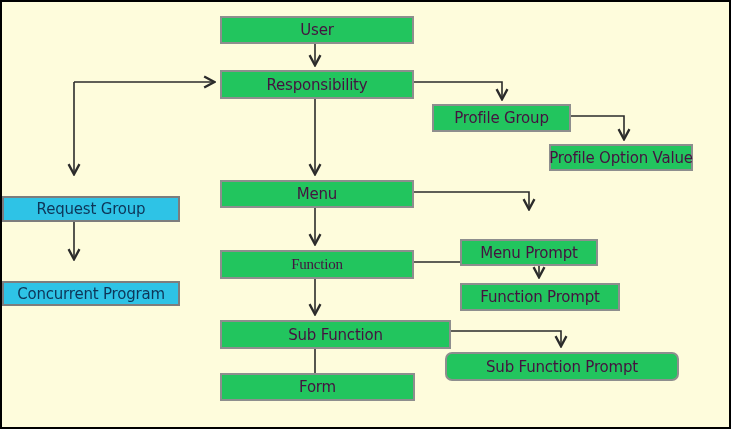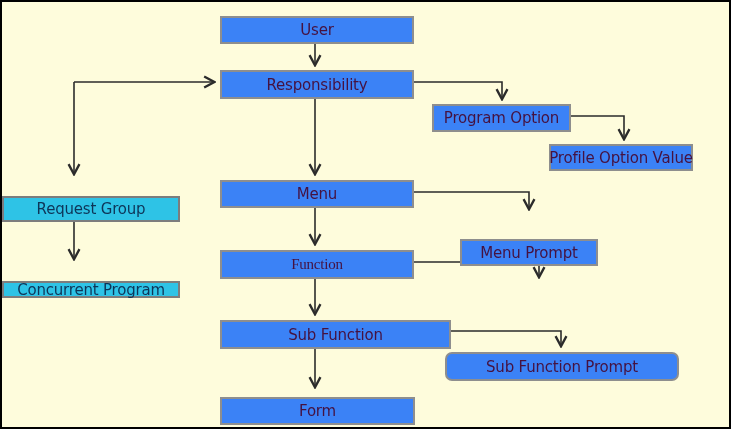--- a/index.html
+++ b/index.html
@@ -15,44 +15,44 @@
   #edges{position:absolute;left:0;top:0;width:727px;height:425px;}
   .node{
     position:absolute;
     box-sizing:border-box;
     display:flex;align-items:center;justify-content:center;
     font-size:15px;
     letter-spacing:-0.2px;
     white-space:nowrap;
   }
   .node.peach{
-    background:#3b82f6;
+    background:#22c55e;
     border:2px solid #8e8e8e;
     color:#451240;
   }
   .node.cyan{
     background:#2ec3e6;
     border:2px solid #7d7d7d;
     color:#0e3558;
     margin-top:16px;
   }
   
   .n-user{left:218px;top:14px;width:194px;height:28px;}
   .n-responsibility{left:218px;top:68px;width:194px;height:29px;}
   .n-profile-option{left:430px;top:102px;width:139px;height:28px;}
   .n-profile-option-value{left:547px;top:142px;width:144px;height:27px;}
   .n-request-group{left:0px;top:178px;width:178px;height:26px;border-left:none;}
   .n-menu{left:218px;top:178px;width:194px;height:28px;text-align:right;}
   .n-menu-prompt{left:458px;top:213px;width:138px;height:27px;margin-top:24px;}
-  .n-concurrent-program{left:0px;top:263px;width:178px;height:17px;border-left:none;}
+  .n-concurrent-program{left:0px;top:263px;width:178px;height:25px;border-left:none;}
   .n-function{left:218px;top:248px;width:194px;height:29px;font-family:Liberation Serif, serif;}
   .n-function-prompt{left:458px;top:281px;width:160px;height:28px;}
   .n-sub-function{left:218px;top:318px;width:231px;height:29px;text-align:right;}
   .n-sub-function-prompt{left:443px;top:350px;width:234px;height:29px;border-radius:7px;}
-  .n-form{left:218px;top:371px;width:195px;height:28px;margin-top:24px;}
+  .n-form{left:218px;top:371px;width:195px;height:28px;}
 </style>
 </head>
 <body>
 
 <div id="canvas">
 
   <svg id="edges" viewBox="0 0 727 425" xmlns="http://www.w3.org/2000/svg">
     <defs>
       <marker id="arrow" viewBox="0 0 10 10" refX="7.5" refY="5" markerWidth="8.5" markerHeight="8.5" orient="auto">
         <path d="M1,1 L8.5,5 L1,9" fill="none" stroke="#2b2b2b" stroke-width="1.7"></path>
@@ -72,34 +72,35 @@
       <path d="M313,275 V311" marker-end="url(#arrow)"></path>
       <path d="M411,329 H559 V343" marker-end="url(#arrow)"></path>
       <path d="M313,345 V384" marker-end="url(#arrow)"></path>
     </g>
   </svg>
 
   <div class="node peach n-user">User</div>
 
   <div class="node peach n-responsibility">Responsibility</div>
 
-  <div class="node peach n-profile-option">Program Option</div>
+  <div class="node peach n-profile-option">Profile Group</div>
 
   <div class="node peach n-profile-option-value">Profile Option Value</div>
 
   <div class="node cyan n-request-group">Request Group</div>
 
   <div class="node peach n-menu">Menu</div>
 
   <div class="node peach n-menu-prompt">Menu Prompt</div>
 
   <div class="node cyan n-concurrent-program">Concurrent Program</div>
 
   <div class="node peach n-function">Function</div>
 
+  <div class="node peach n-function-prompt">Function Prompt</div>
 
   <div class="node peach n-sub-function">Sub Function</div>
 
   <div class="node peach n-sub-function-prompt">Sub Function Prompt</div>
 
   <div class="node peach n-form">Form</div>
 
 </div>
 
 </body></html>

